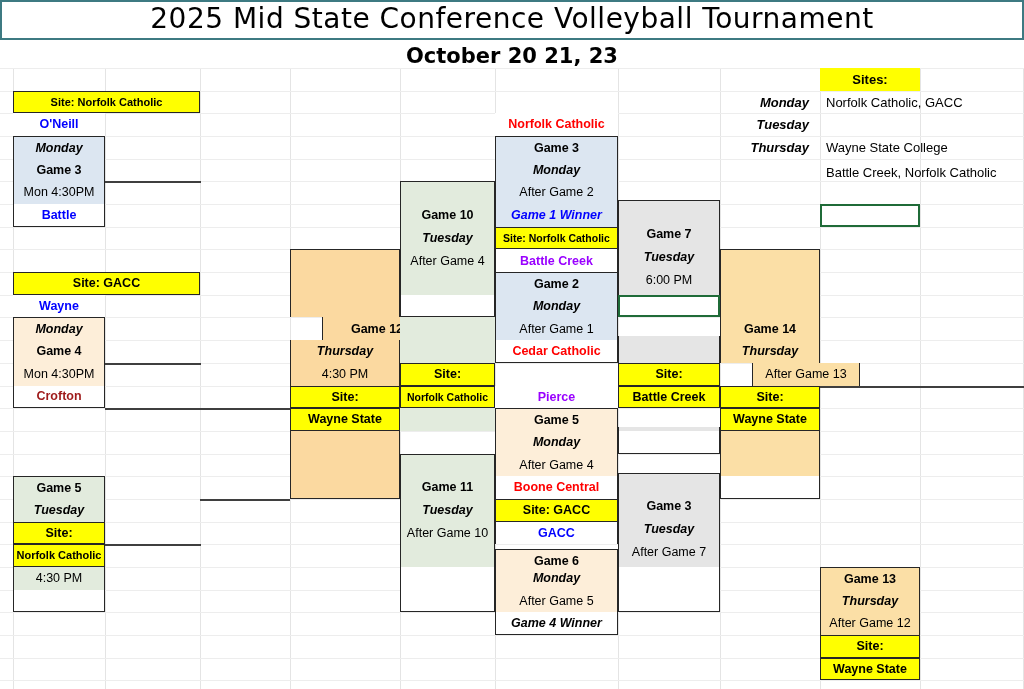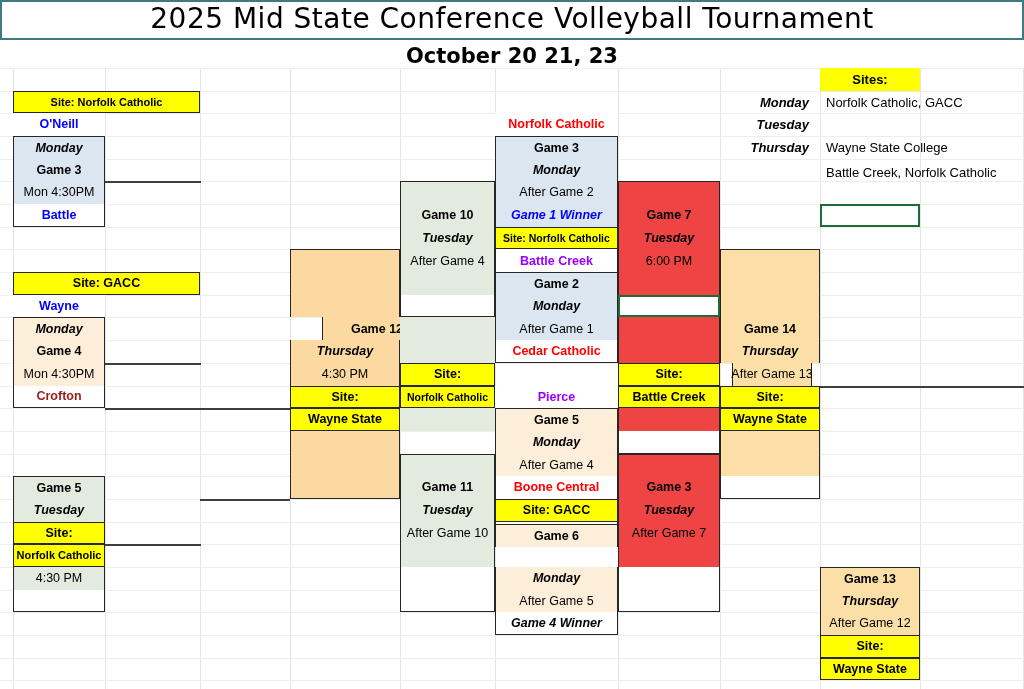--- a/index.html
+++ b/index.html
@@ -50,21 +50,21 @@
     line-height:1;
     white-space:nowrap;
     color:#000;
   }
 
   
   .f-yellow{background:#ffff00;}
   .f-blue{background:#dce6f1;}
   .f-cream{background:#fdeed9;}
   .f-green{background:#e2ebdd;}
-  .f-peach{background:#ef4444;}
+  .f-peach{background:#e5e5e5;margin-top:19px;}
   .f-orange{background:#fbd9a0;}
   .f-orange2{background:#fbdfa6;}
   .f-white{background:#ffffff;}
 
   
   .b{font-weight:700;}
   .bi{font-weight:700;font-style:italic;}
   .t-blue{color:#0000ff;}
   .t-red{color:#ff0000;}
   .t-dred{color:#9e1a1a;}
@@ -222,21 +222,21 @@
     <div class="cell f-blue bi bd-l bd-r" style="left: 495px; top: 294.8px; width: 123px; height: 22.68px;">Monday</div>
     <div class="cell f-blue bd-l bd-r" style="left: 495px; top: 317.48px; width: 123px; height: 22.68px;">After Game 1</div>
     <div class="cell f-white b t-red bd-l bd-r bd-b" style="left: 495px; top: 340.16px; width: 123px; height: 22.68px;">Cedar Catholic</div>
     <div class="cell f-white b t-purple" style="left: 495px; top: 385.52px; width: 123px; height: 22.68px;">Pierce</div>
     <div class="cell f-cream b bd-t bd-l bd-r" style="left: 495px; top: 408.2px; width: 123px; height: 22.68px;">Game 5</div>
     <div class="cell f-cream bi bd-l bd-r" style="left: 495px; top: 430.88px; width: 123px; height: 22.68px;">Monday</div>
     <div class="cell f-cream bd-l bd-r" style="left: 495px; top: 453.56px; width: 123px; height: 22.68px;">After Game 4</div>
     <div class="cell f-white b t-red bd-l bd-r" style="left: 495px; top: 476.24px; width: 123px; height: 22.68px;">Boone Central</div>
     <div class="cell f-yellow b bx" style="left: 495px; top: 498.92px; width: 123px; height: 22.68px;">Site:  GACC</div>
     <div class="cell f-white b t-blue bd-l bd-r" style="left: 495px; top: 521.6px; width: 123px; height: 22.68px;">GACC</div>
-    <div class="cell f-cream b bd-t bd-l bd-r" style="left: 495px; top: 524px; width: 123px; height: 22.68px;">Game 6</div>
+    <div class="cell f-cream b bd-t bd-l bd-r" style="left: 495px; top: 549px; width: 123px; height: 22.68px;">Game 6</div>
     <div class="cell f-cream bi bd-l bd-r" style="left: 495px; top: 566.96px; width: 123px; height: 22.68px;">Monday</div>
     <div class="cell f-cream bd-l bd-r" style="left: 495px; top: 589.64px; width: 123px; height: 22.68px;">After Game 5</div>
     <div class="cell f-white bi bd-l bd-r bd-b" style="left: 495px; top: 612.32px; width: 123px; height: 22.68px;">Game 4 Winner</div>
     <div class="cell f-peach bd-t bd-l bd-r" style="left: 618px; top: 181.4px; width: 102px; height: 22.68px;"></div>
     <div class="cell f-peach b bd-l bd-r" style="left: 618px; top: 204.08px; width: 102px; height: 22.68px;">Game 7</div>
     <div class="cell f-peach bi bd-l bd-r" style="left: 618px; top: 226.76px; width: 102px; height: 22.68px;">Tuesday</div>
     <div class="cell f-peach bd-l bd-r" style="left: 618px; top: 249.44px; width: 102px; height: 22.68px;">6:00 PM</div>
     <div class="cell f-peach bd-l bd-r" style="left: 618px; top: 272.12px; width: 102px; height: 22.68px;"></div>
     <div class="cell greenbox" style="left: 618px; top: 294.8px; width: 102px; height: 22.68px;"></div>
     <div class="cell f-peach bd-l bd-r" style="left: 618px; top: 317.48px; width: 102px; height: 22.68px;"></div>
@@ -250,21 +250,21 @@
     <div class="cell f-peach bi bd-l bd-r" style="left: 618px; top: 498.92px; width: 102px; height: 22.68px;">Tuesday</div>
     <div class="cell f-peach bd-l bd-r" style="left: 618px; top: 521.6px; width: 102px; height: 22.68px;">After Game 7</div>
     <div class="cell f-peach bd-l bd-r" style="left: 618px; top: 544.28px; width: 102px; height: 22.68px;"></div>
     <div class="cell f-white bd-l bd-r" style="left: 618px; top: 566.96px; width: 102px; height: 22.68px;"></div>
     <div class="cell f-white bd-l bd-r bd-b" style="left: 618px; top: 589.64px; width: 102px; height: 22.68px;"></div>
     <div class="cell f-orange2 bd-t bd-l bd-r" style="left: 720px; top: 249.44px; width: 100px; height: 22.68px;"></div>
     <div class="cell f-orange2 bd-l bd-r" style="left: 720px; top: 272.12px; width: 100px; height: 22.68px;"></div>
     <div class="cell f-orange2 bd-l bd-r" style="left: 720px; top: 294.8px; width: 100px; height: 22.68px;"></div>
     <div class="cell f-orange2 b bd-l bd-r" style="left: 720px; top: 317.48px; width: 100px; height: 22.68px;">Game 14</div>
     <div class="cell f-orange2 bi bd-l bd-r" style="left: 720px; top: 340.16px; width: 100px; height: 22.68px;">Thursday</div>
-    <div class="cell f-orange2 bd-l bd-r" style="left: 732px; top: 362.84px; width: 80px; height: 22.68px;">After Game 13</div>
+    <div class="cell f-orange2 bd-l bd-r" style="left: 752px; top: 362.84px; width: 108px; height: 22.68px;">After Game 13</div>
     <div class="cell f-yellow b bx" style="left: 720px; top: 385.52px; width: 100px; height: 22.68px;">Site:</div>
     <div class="cell f-yellow b bx" style="left: 720px; top: 408.2px; width: 100px; height: 22.68px;">Wayne State</div>
     <div class="cell f-orange2 bd-l bd-r" style="left: 720px; top: 430.88px; width: 100px; height: 22.68px;"></div>
     <div class="cell f-orange2 bd-l bd-r" style="left: 720px; top: 453.56px; width: 100px; height: 22.68px;"></div>
     <div class="cell f-white bd-l bd-r bd-b" style="left: 720px; top: 476.24px; width: 100px; height: 22.68px;"></div>
     <div class="conn-h" style="left: 820px; top: 385.52px; width: 204px;"></div>
     <div class="cell f-orange2 b bd-t bd-l bd-r" style="left: 820px; top: 566.96px; width: 100px; height: 22.68px;">Game 13</div>
     <div class="cell f-orange2 bi bd-l bd-r" style="left: 820px; top: 589.64px; width: 100px; height: 22.68px;">Thursday</div>
     <div class="cell f-orange2 bd-l bd-r" style="left: 820px; top: 612.32px; width: 100px; height: 22.68px;">After Game 12</div>
     <div class="cell f-yellow b bx" style="left: 820px; top: 635px; width: 100px; height: 22.68px;">Site:</div>

